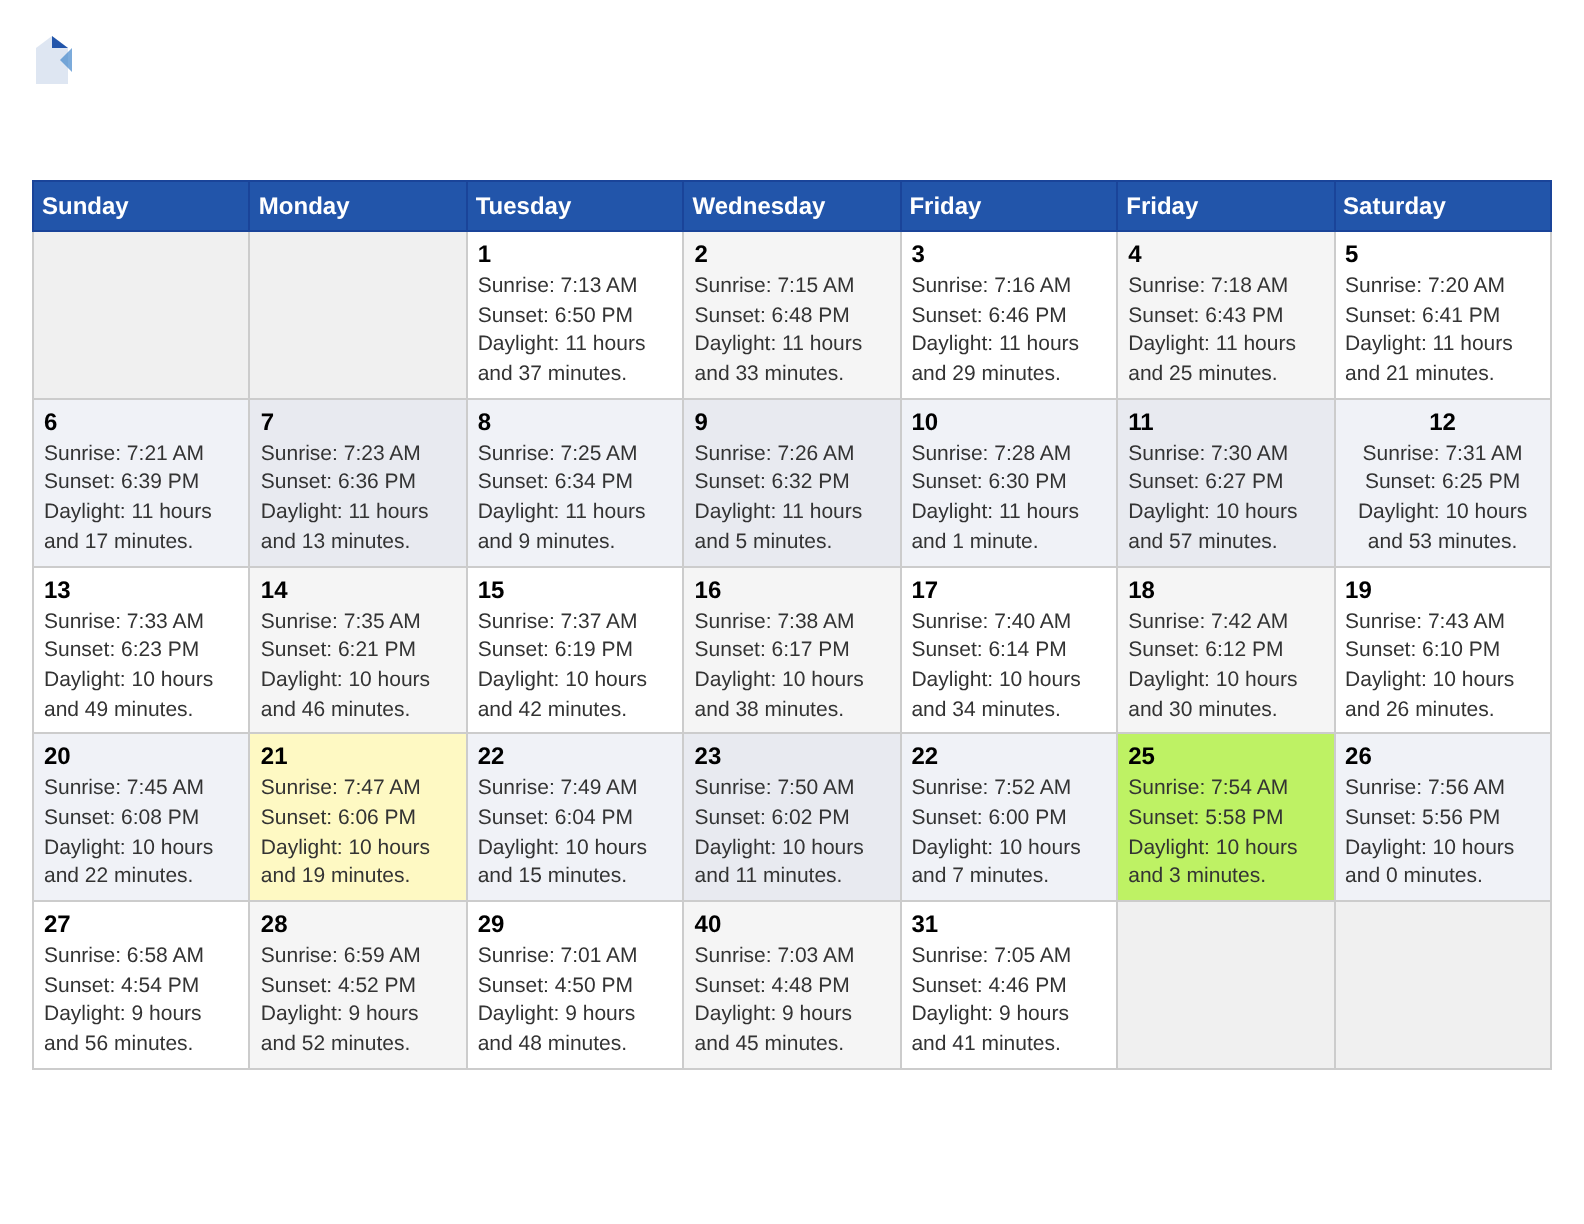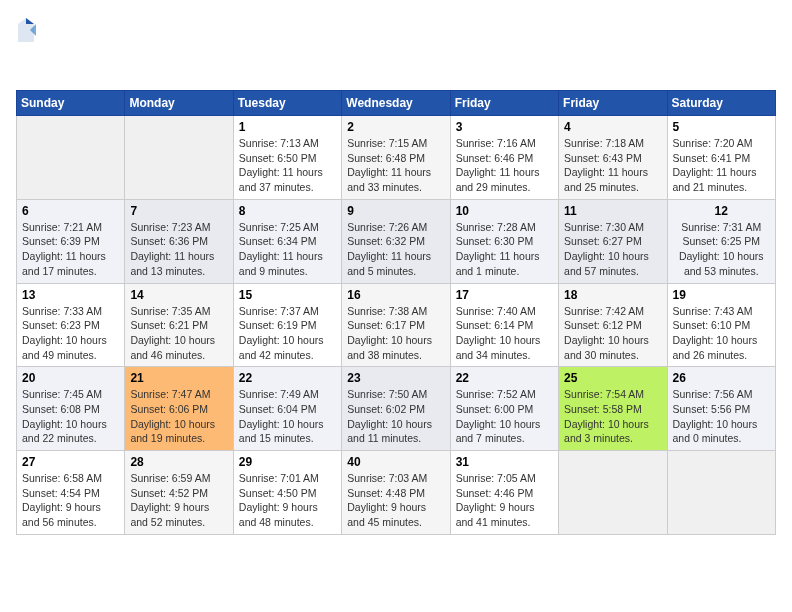--- a/index.html
+++ b/index.html
@@ -209,21 +209,21 @@
         <td style="background: rgb(255, 255, 255);">
           <span class="day-num">19</span>
           <div class="day-info">Sunrise: 7:43 AM<br>Sunset: 6:10 PM<br>Daylight: 10 hours and 26 minutes.</div>
         </td>
       </tr>
       <tr>
         <td style="background: rgb(240, 242, 247);">
           <span class="day-num">20</span>
           <div class="day-info">Sunrise: 7:45 AM<br>Sunset: 6:08 PM<br>Daylight: 10 hours and 22 minutes.</div>
         </td>
-        <td style="background: #fdba74;">
+        <td style="background: #fef9c3;">
           <span class="day-num">21</span>
           <div class="day-info">Sunrise: 7:47 AM<br>Sunset: 6:06 PM<br>Daylight: 10 hours and 19 minutes.</div>
         </td>
         <td style="background: rgb(240, 242, 247);">
           <span class="day-num">22</span>
           <div class="day-info">Sunrise: 7:49 AM<br>Sunset: 6:04 PM<br>Daylight: 10 hours and 15 minutes.</div>
         </td>
         <td style="background: rgb(232, 234, 240);">
           <span class="day-num">23</span>
           <div class="day-info">Sunrise: 7:50 AM<br>Sunset: 6:02 PM<br>Daylight: 10 hours and 11 minutes.</div>

